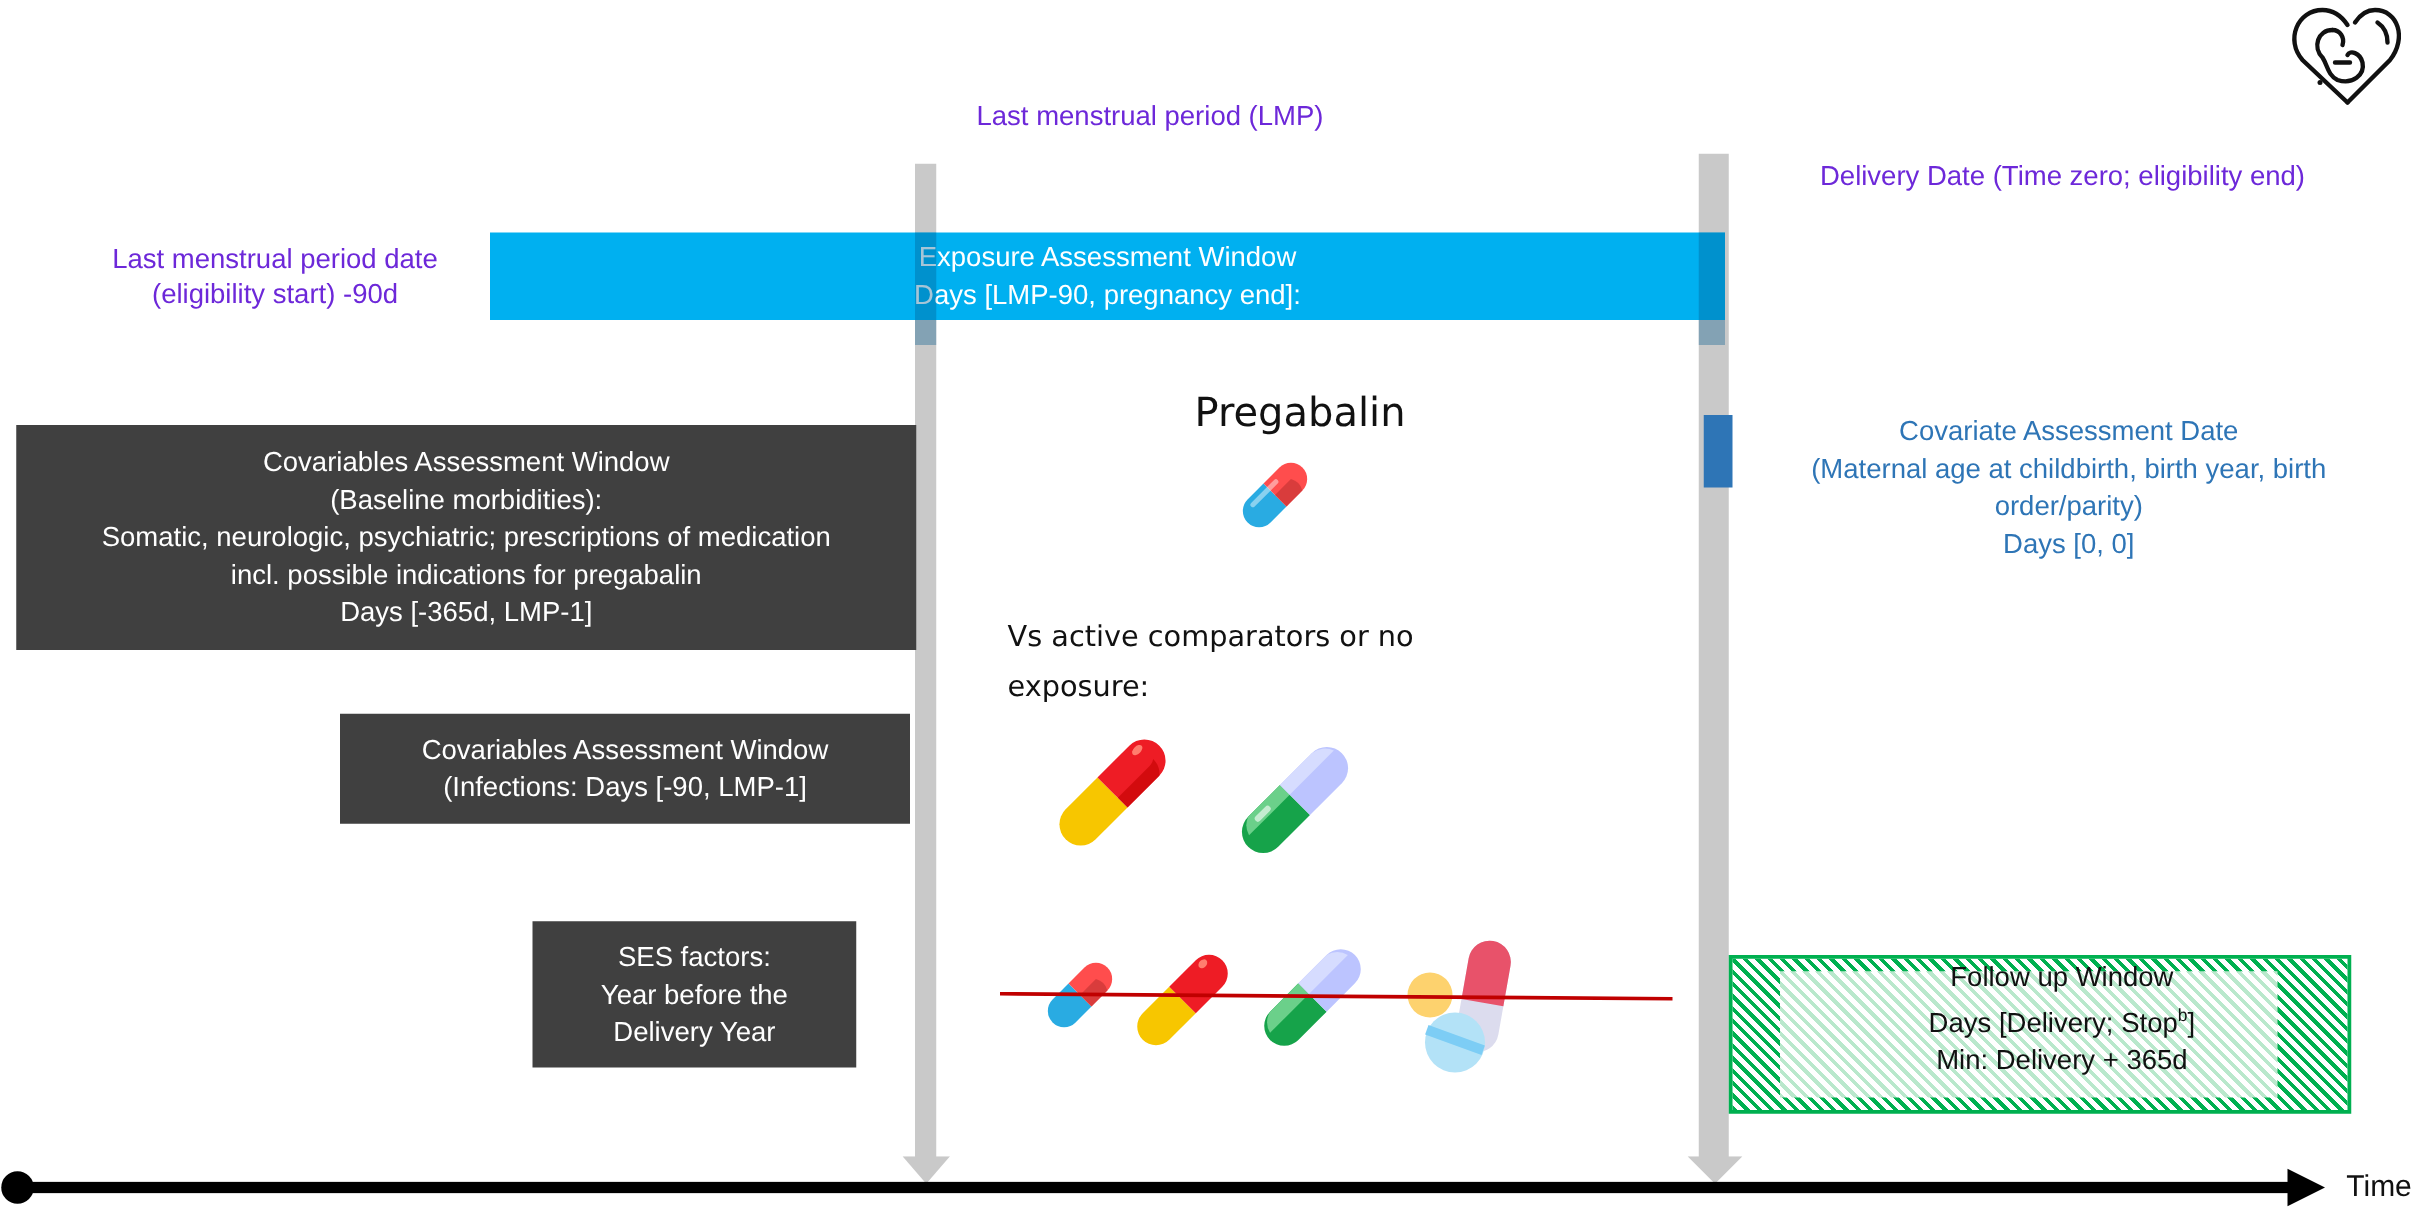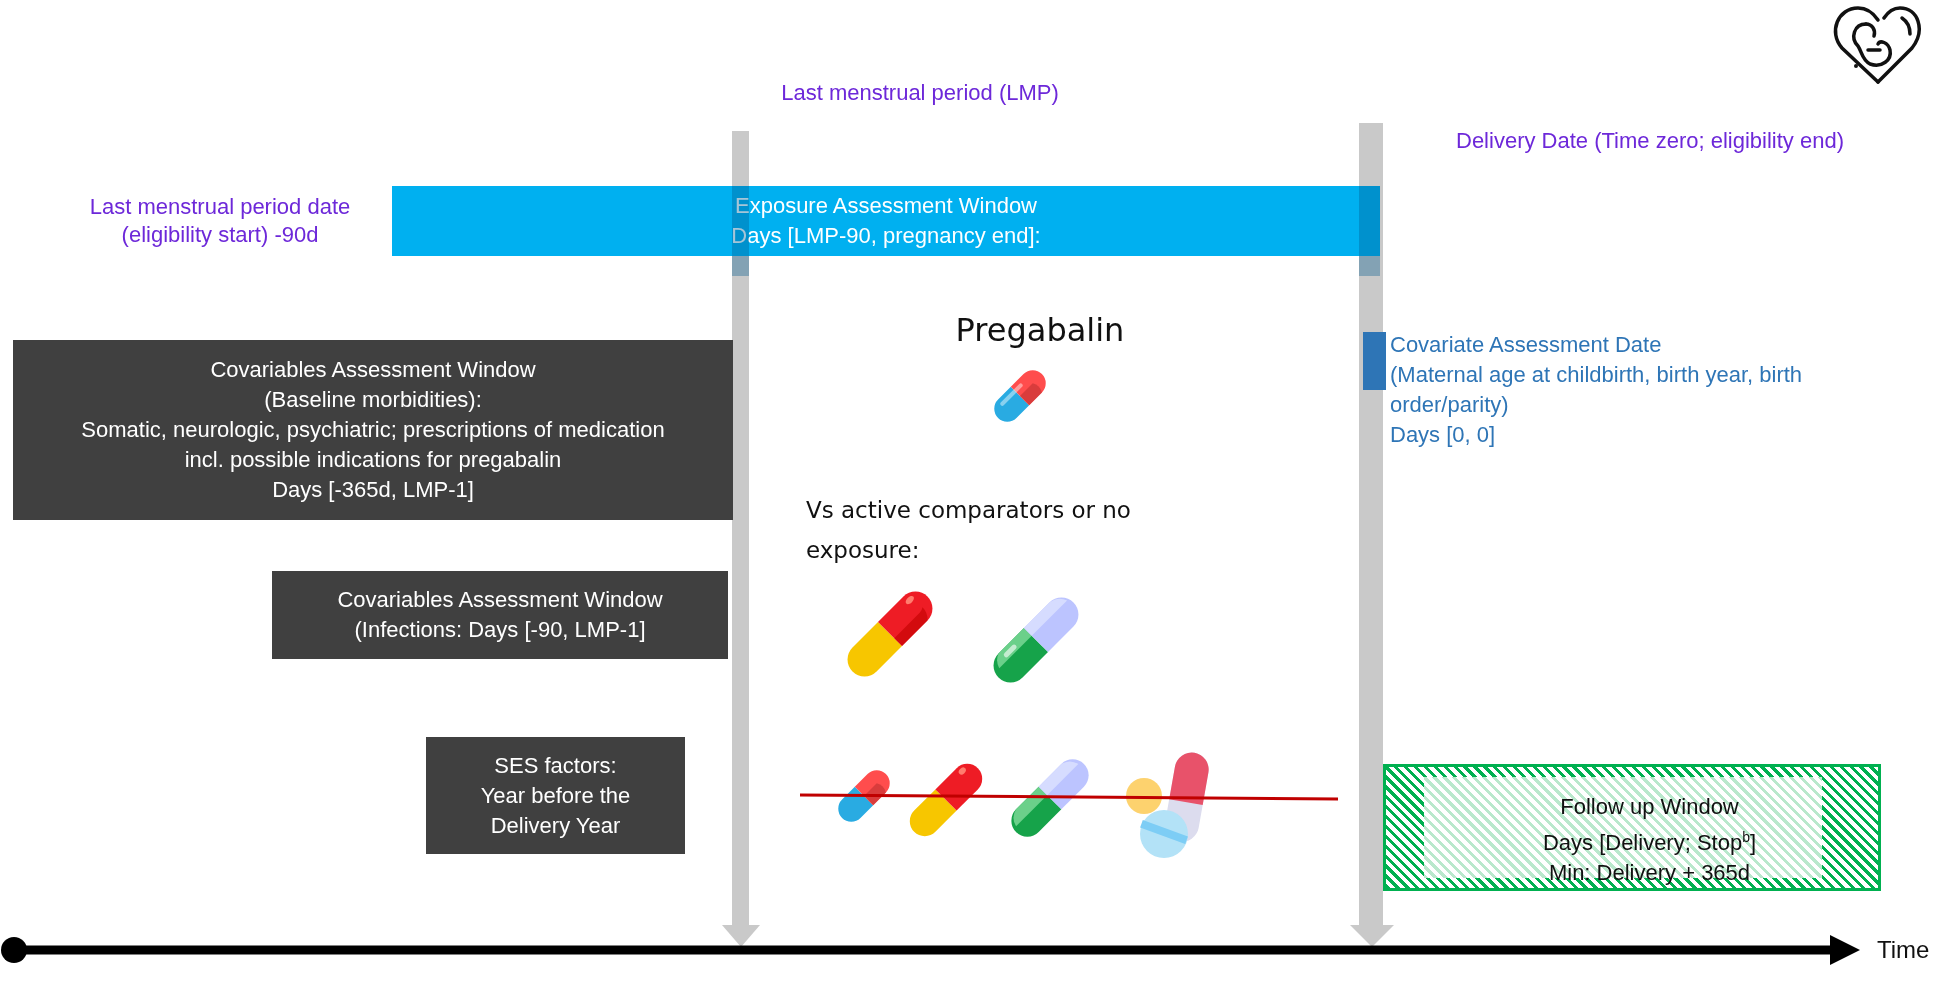--- a/index.html
+++ b/index.html
@@ -7,25 +7,25 @@
   .abs{position:absolute;}
   .txt{font-family:"Liberation Sans",sans-serif;text-align:center;white-space:nowrap;}
   .label{color:#6d28d9;font-size:22px;line-height:28px;}
   .box{background:#404040;color:#fff;display:flex;flex-direction:column;justify-content:center;align-items:center;font-family:"Liberation Sans",sans-serif;font-size:22px;line-height:30px;text-align:center;}
   .box span{display:block;white-space:nowrap;}
   .vline{background:#c9c9c9;}
   #exposure{background:#00b0f0;color:#fff;display:flex;flex-direction:column;justify-content:center;align-items:center;font-family:"Liberation Sans",sans-serif;font-size:22px;line-height:30px;}
   .overlap{background:rgba(0,90,140,0.35);}
   #followup{border:3px solid #00b050;box-sizing:border-box;
     background:repeating-linear-gradient(45deg,#00b050 0 3px,#ffffff 3px 7px);
-    display:flex;align-items:flex-end;justify-content:center;padding-left:35px;}
+    display:flex;align-items:flex-start;justify-content:center;padding-left:35px;}
   #followup .inner{position:absolute;left:38px;right:56px;top:10px;bottom:10px;
     background:repeating-linear-gradient(45deg,#b9e8cc 0 3px,#ffffff 3px 7px);}
   #followup .ftext{position:relative;z-index:2;font-family:"Liberation Sans",sans-serif;font-size:22px;line-height:30px;color:#111;text-align:center;}
-  .covdate{color:#2e75b6;font-family:"Liberation Sans",sans-serif;font-size:22px;line-height:30px;text-align:left;}
+  .covdate{color:#2e75b6;font-family:"Liberation Sans",sans-serif;font-size:22px;line-height:30px;text-align:center;}
 </style>
 </head>
 <body>
 
 <svg class="abs" style="left:1832px;top:4px;" width="92" height="82" viewBox="0 0 92 82">
   <path d="M46 78 L10 44 C-4 28 6 4 26 4 C36 4 42 10 46 16" fill="none" stroke="#111" stroke-width="3.5" stroke-linecap="round"></path>
   <path d="M52 14 C56 8 62 4 68 4 C86 4 94 26 80 44 L46 78" fill="none" stroke="#111" stroke-width="3.5" stroke-linecap="round"></path>
   <path d="M70 14 C76 18 78 24 78 30" fill="none" stroke="#111" stroke-width="3.5" stroke-linecap="round"></path>
   <path d="M34 20 C22 20 18 34 26 42 C30 48 30 56 38 60 C50 64 60 56 58 46 C56 38 48 36 46 40" fill="none" stroke="#111" stroke-width="3.5" stroke-linecap="round"></path>
   <path d="M34 20 C40 20 44 26 42 32 M36 46 L48 46" fill="none" stroke="#111" stroke-width="3.5" stroke-linecap="round"></path>

